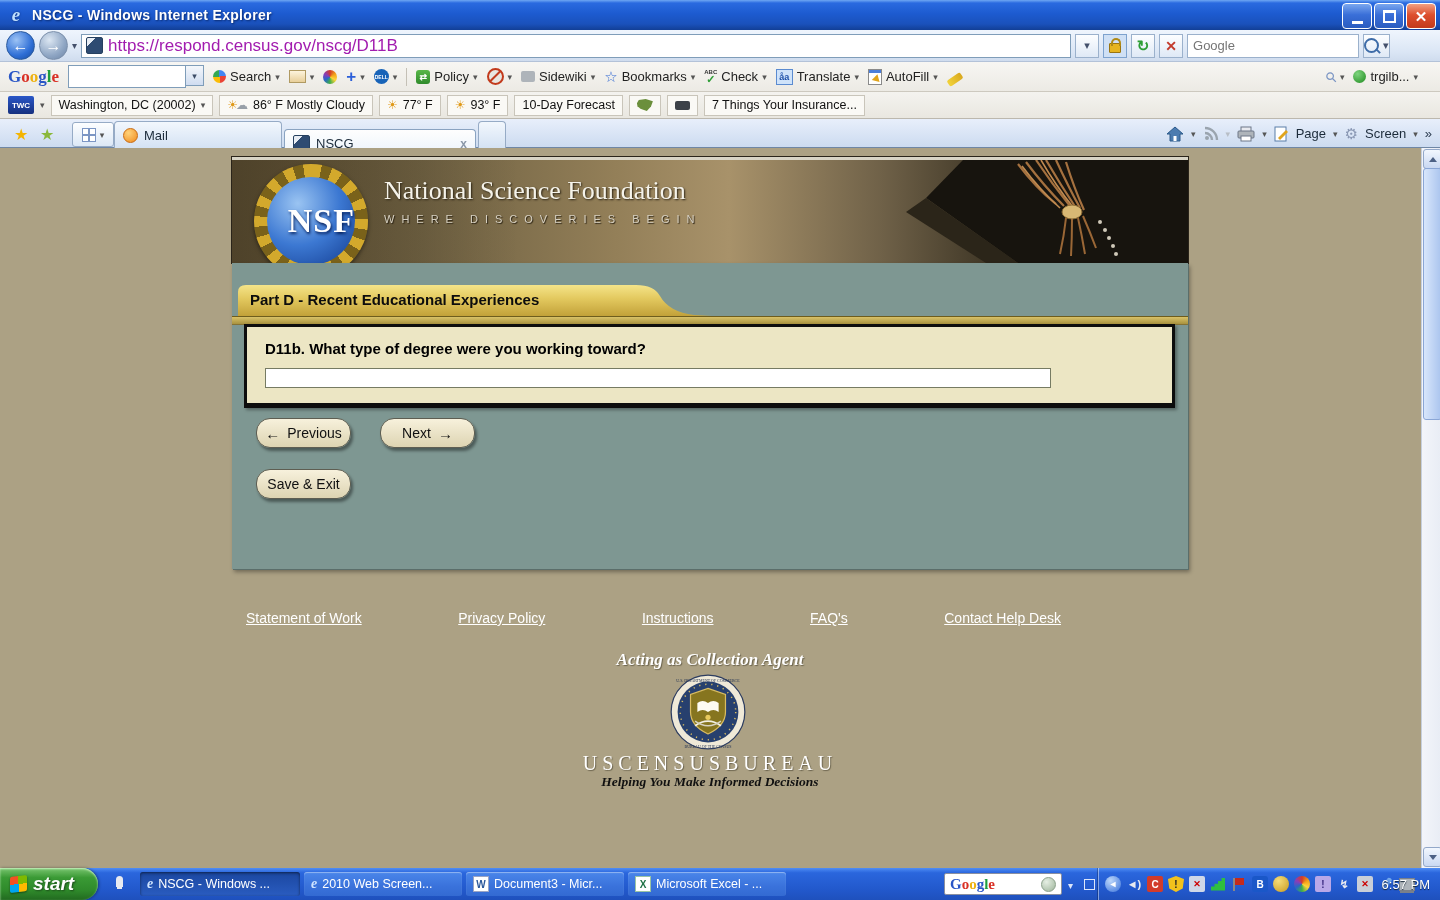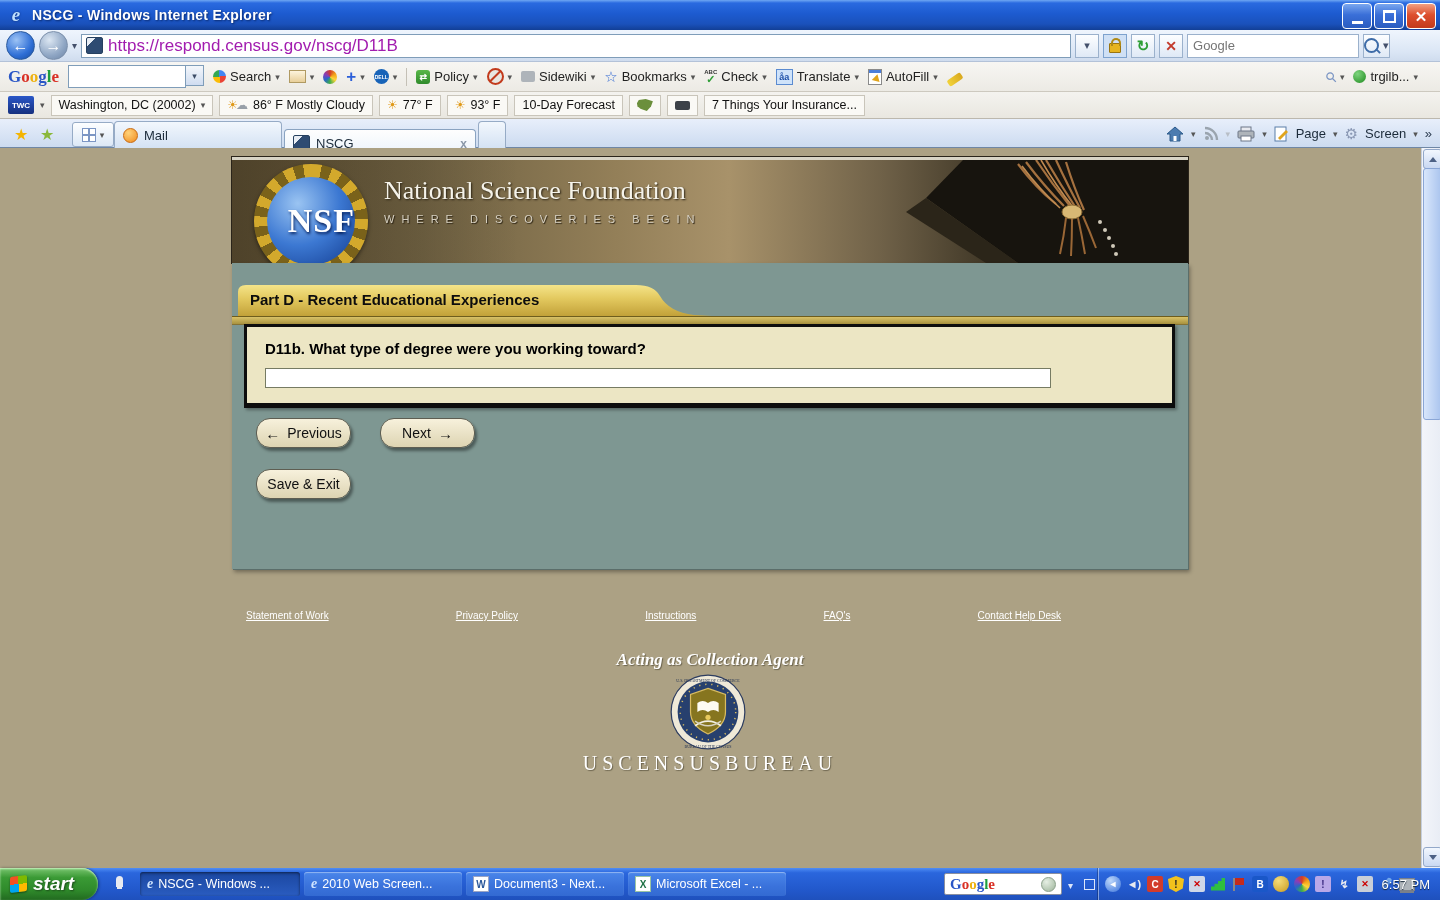--- a/index.html
+++ b/index.html
@@ -155,21 +155,21 @@
     box-sizing:border-box;font-size:13px;padding:0 4px;font-family:"Liberation Sans",sans-serif;}
   .pill{position:absolute;height:28px;background:linear-gradient(180deg,#f7f1dc,#ddd4b2);border:1px solid #5e5e52;
     border-radius:14px;box-shadow:2px 3px 3px rgba(0,0,0,.4);display:flex;align-items:center;justify-content:center;
     gap:7px;font-size:14px;color:#111;cursor:pointer;}
   .pill b{font-weight:bold;font-size:15px;}
   .pill.prev{left:24px;top:155px;width:93px;}
   .pill.next{left:148px;top:155px;width:93px;}
   .pill.save{left:24px;top:206px;width:93px;}
 
   .footer-links{position:absolute;left:246px;top:462px;width:815px;display:flex;justify-content:space-between;}
-  .footer-links a{color:#fff;text-decoration:underline;font-size:10px;}
+  .footer-links a{color:#fff;text-decoration:underline;font-size:14px;}
   .agent-line{position:absolute;left:232px;top:502px;width:956px;text-align:center;color:#fff;
     font:italic bold 17px "Liberation Serif",serif;text-shadow:1px 1px 1px #6c644e;}
   .seal{position:absolute;left:670px;top:526px;width:76px;height:76px;}
   .bureau{position:absolute;left:232px;top:604px;width:956px;text-align:center;color:#fff;
     font:20px "Liberation Serif",serif;letter-spacing:5px;text-shadow:1px 1px 1px #6c644e;}
   .bureau-tag{position:absolute;left:232px;top:626px;width:956px;text-align:center;color:#111;
     font:italic bold 13.5px "Liberation Serif",serif;}
 
   
   .vscroll{position:absolute;right:0;top:148px;width:19px;height:720px;background:linear-gradient(90deg,#f3f5fa,#e9edf5);
@@ -524,20 +524,21 @@
       <path d="M50 19 L73 27 V50 Q73 68 50 79 Q27 68 27 50 V27 Z" fill="#86751f" stroke="#d9bc62" stroke-width="1.6"></path>
       <path d="M36 38 Q43 33 50 38 Q57 33 64 38 V50 Q57 45 50 50 Q43 45 36 50 Z" fill="#fdfbf2"></path>
       <circle cx="50" cy="57" r="3.4" fill="#e7c95e"></circle>
       <path d="M33 68 Q50 56 67 68" stroke="#f2efe2" stroke-width="2.4" fill="none"></path>
       <path d="M33 62 Q50 74 67 62" stroke="#d8d3c0" stroke-width="2" fill="none"></path>
       <text x="50" y="10.5" font-size="5.2" text-anchor="middle" fill="#223253" font-family="Liberation Serif,serif">U.S. DEPARTMENT OF COMMERCE</text>
       <text x="50" y="97" font-size="5.2" text-anchor="middle" fill="#223253" font-family="Liberation Serif,serif">BUREAU OF THE CENSUS</text>
     </svg>
 
     <div class="bureau">USCENSUSBUREAU</div>
+    <div class="bureau-tag">Helping You Make Informed Decisions</div>
   </div>
 
   <div class="vscroll">
     <div class="sbtn up">
         <span class="tri-up"></span>
       </div>
     <div class="sthumb"></div>
     <div class="sbtn down">
         <span class="tri-down"></span>
       </div>
@@ -552,21 +553,21 @@
     <div class="taskbtn active" style="left:140px;width:160px;">
       <span class="tb-ie">e</span>
       <span>NSCG - Windows ...</span>
     </div>
     <div class="taskbtn" style="left:304px;width:158px;">
       <span class="tb-ie">e</span>
       <span>2010 Web Screen...</span>
     </div>
     <div class="taskbtn" style="left:466px;width:158px;">
       <span class="tb-word">W</span>
-      <span>Document3 - Next...</span>
+      <span>Document3 - Micr...</span>
     </div>
     <div class="taskbtn" style="left:628px;width:158px;">
       <span class="tb-excel">X</span>
       <span>Microsoft Excel - ...</span>
     </div>
     <div class="deskbar">
       <span class="glogo"><span class="gl0">G</span><span class="gl1">o</span><span class="gl2">o</span><span class="gl3">g</span><span class="gl4">l</span><span class="gl5">e</span></span>
       <span class="desk-go"></span>
     </div>
     <span class="desk-caret">▾</span>

